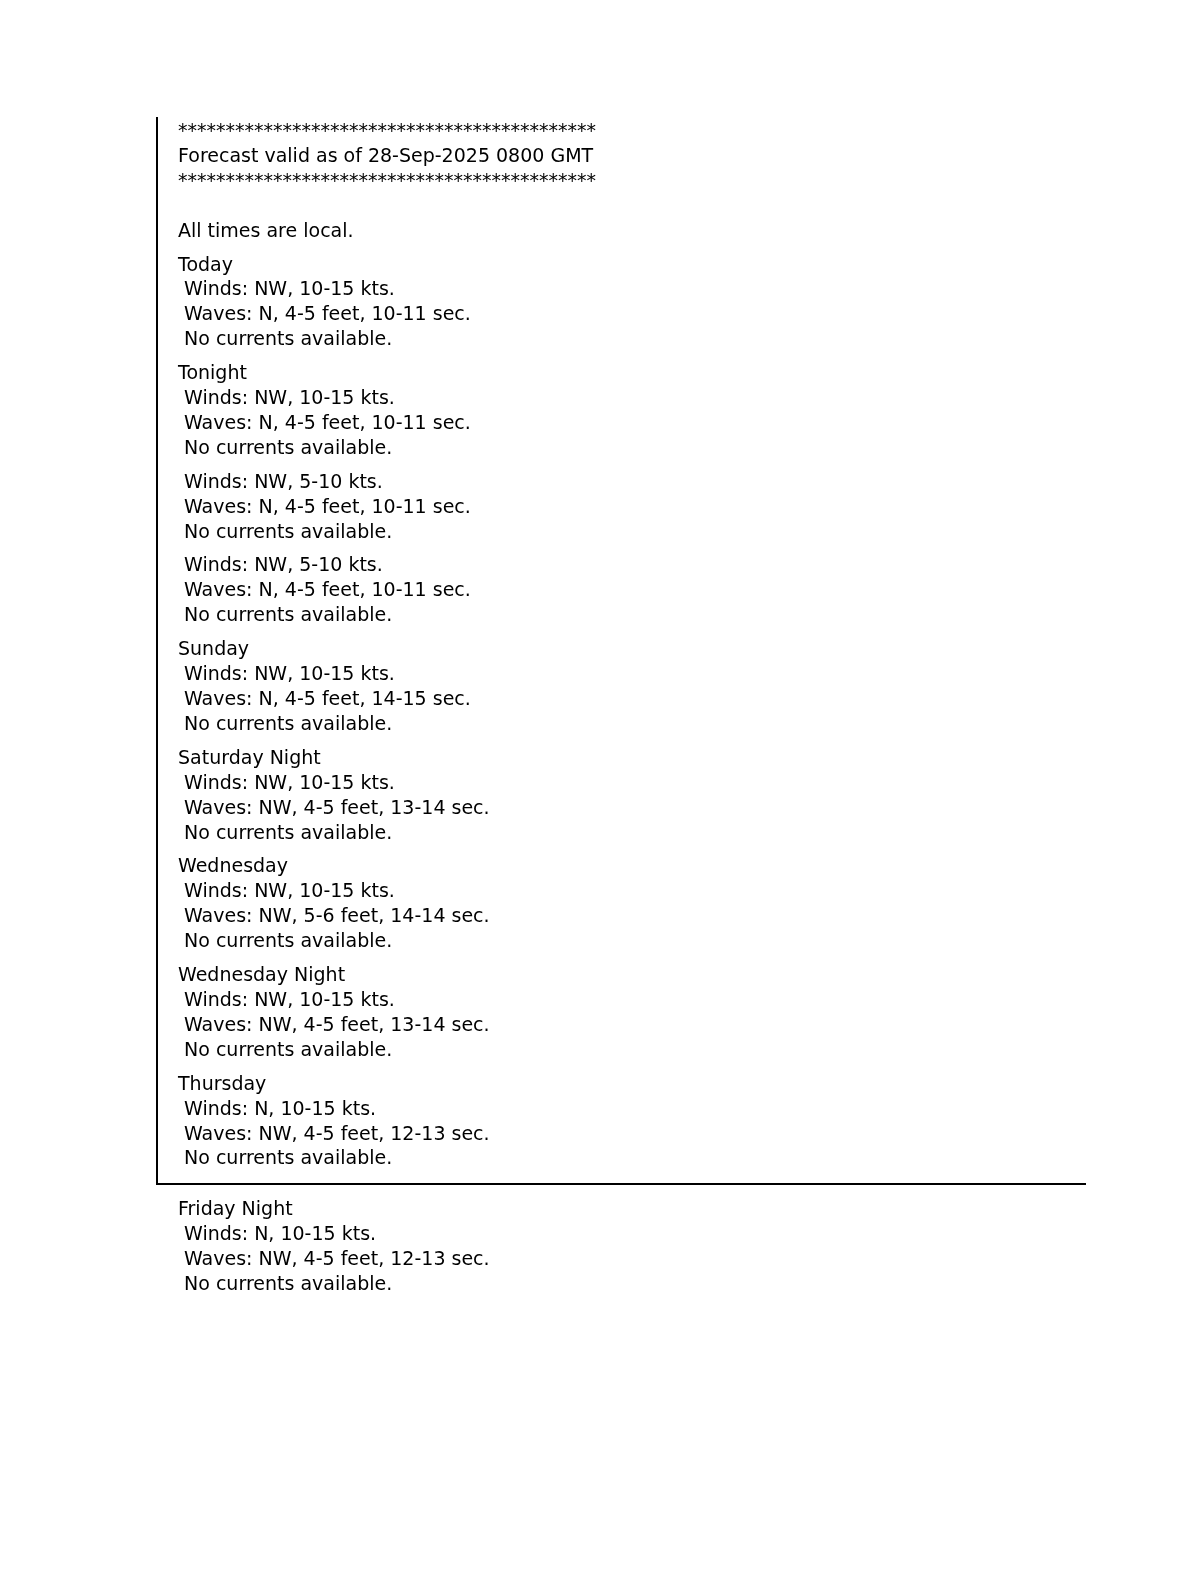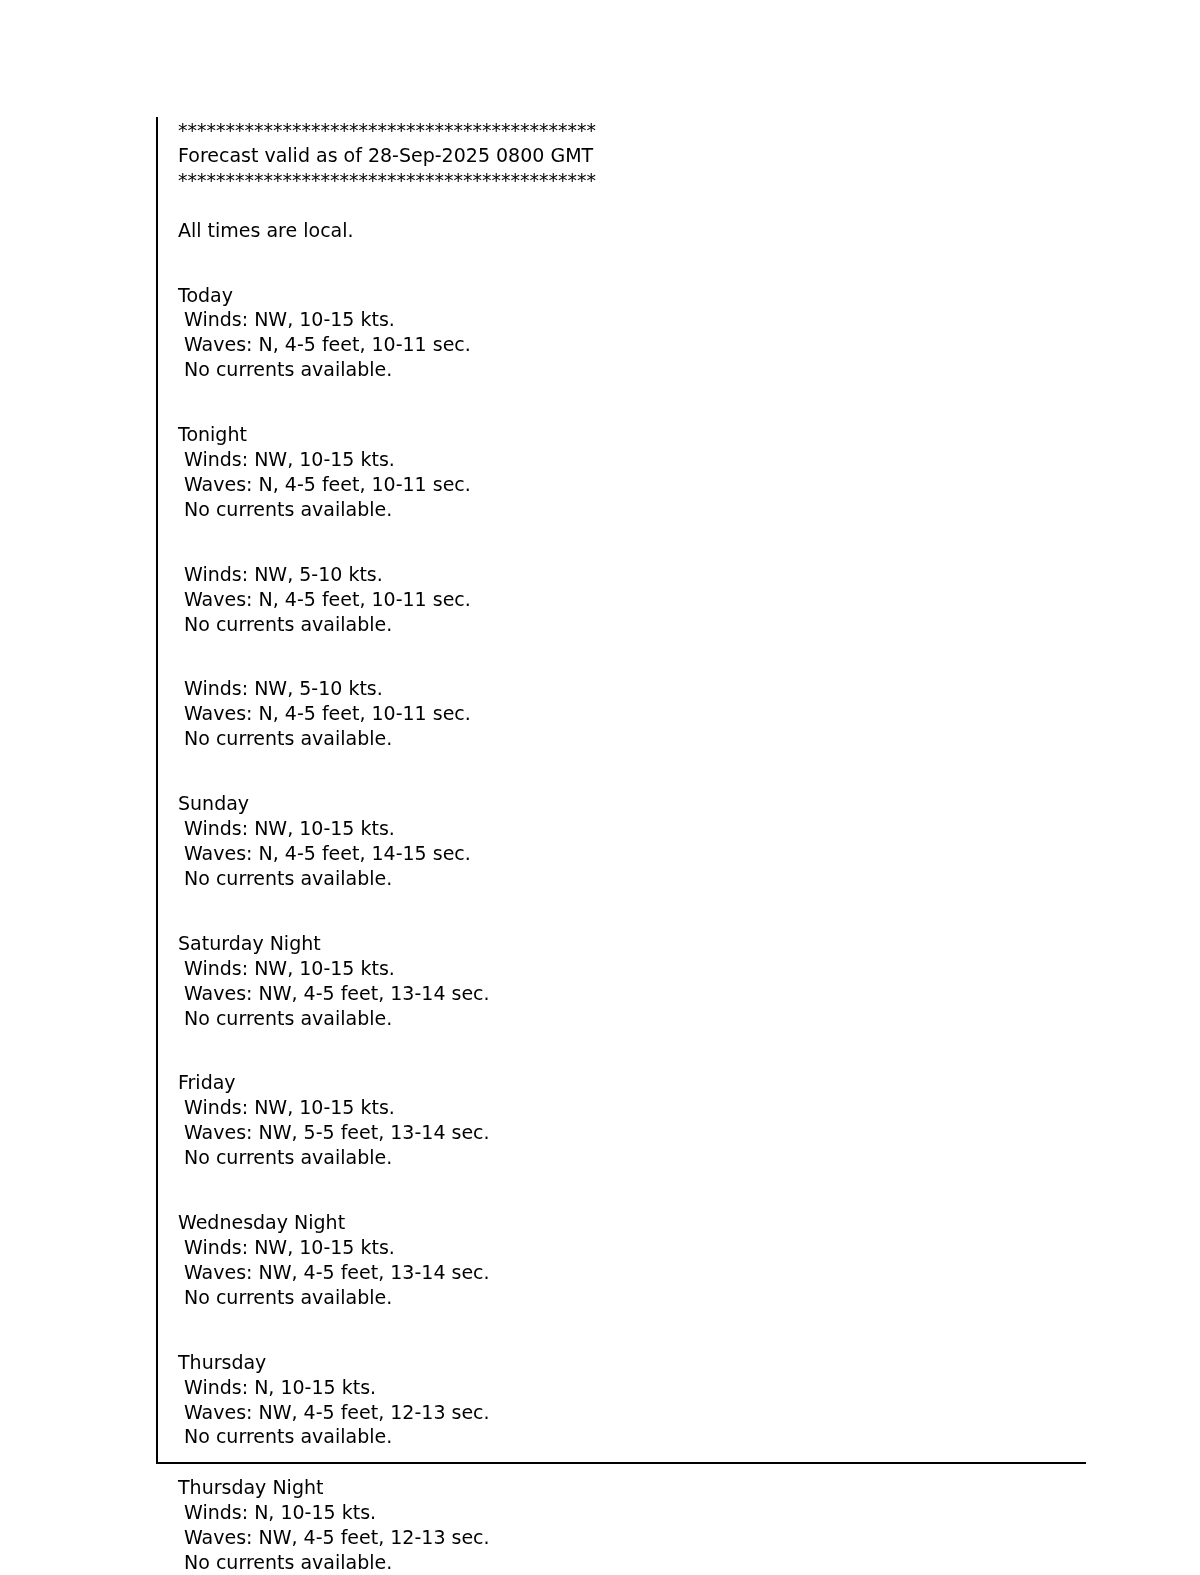--- a/index.html
+++ b/index.html
@@ -21,21 +21,21 @@
     min-height: 24.9px;
   }
   .forecast-box {
     margin: 117px 0 0 156px;
     width: 908px;               
     border-left: 2px solid #000000;
     border-bottom: 2px solid #000000;
     padding: 1px 0 13px 20px;
   }
   .section {
-    margin-top: 40px;
+    margin-top: 9px;
   }
   .after-box {
     margin: 11px 0 0 158px;
     padding-left: 20px;
   }
   .after-box .section {
     margin-top: 0;
   }
 </style>
 </head>
@@ -84,23 +84,23 @@
   </div>
 
   <div class="section">
     <div class="line day">Saturday Night</div>
     <div class="line winds"> Winds: NW, 10-15 kts.</div>
     <div class="line waves"> Waves: NW, 4-5 feet, 13-14 sec.</div>
     <div class="line currents"> No currents available.</div>
   </div>
 
   <div class="section">
-    <div class="line day">Friday</div>
+    <div class="line day">Wednesday</div>
     <div class="line winds"> Winds: NW, 10-15 kts.</div>
-    <div class="line waves"> Waves: NW, 5-5 feet, 13-14 sec.</div>
+    <div class="line waves"> Waves: NW, 5-6 feet, 14-14 sec.</div>
     <div class="line currents"> No currents available.</div>
   </div>
 
   <div class="section">
     <div class="line day">Wednesday Night</div>
     <div class="line winds"> Winds: NW, 10-15 kts.</div>
     <div class="line waves"> Waves: NW, 4-5 feet, 13-14 sec.</div>
     <div class="line currents"> No currents available.</div>
   </div>
 
@@ -109,21 +109,21 @@
     <div class="line winds"> Winds: N, 10-15 kts.</div>
     <div class="line waves"> Waves: NW, 4-5 feet, 12-13 sec.</div>
     <div class="line currents"> No currents available.</div>
   </div>
 </div>
   </div>
 
   <div class="after-box">
     <div id="after-sections">
   <div class="section">
-    <div class="line day">Thursday Night</div>
+    <div class="line day">Friday Night</div>
     <div class="line winds"> Winds: N, 10-15 kts.</div>
     <div class="line waves"> Waves: NW, 4-5 feet, 12-13 sec.</div>
     <div class="line currents"> No currents available.</div>
   </div>
 </div>
   </div>
 
 </div>
 
 </body></html>

